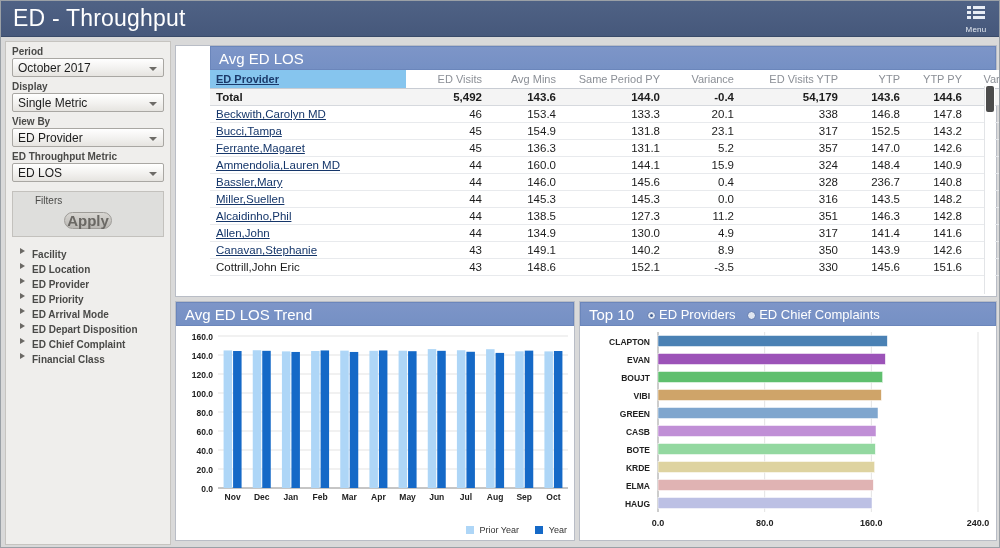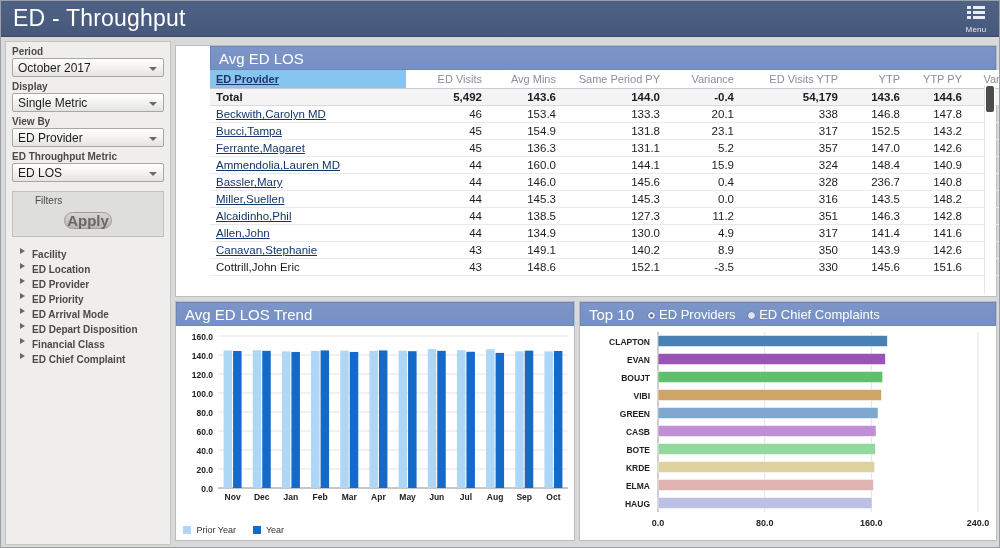--- a/index.html
+++ b/index.html
@@ -195,21 +195,21 @@
     background: #ffffff;
     border: 1px solid #b9bdc6;
   }
   .trend-plot {
     position: absolute; left: 0; top: 24px;
     width: 398px; height: 190px;
   }
   .legend {
     position: absolute; left: 0; bottom: 5px;
     width: 100%;
-    text-align: left;
+    text-align: right;
     font-size: 9px; color: #333333;
   }
   .legend-item { display: inline-block; margin: 0 7px; }
   .legend-swatch {
     display: inline-block;
     width: 8px; height: 8px;
     margin-right: 3px;
     vertical-align: -1px;
   }
 
@@ -337,25 +337,25 @@
       <div class="filter-item">
         <span class="filter-arrow"></span>
         <span class="filter-label">ED Arrival Mode</span>
       </div>
       <div class="filter-item">
         <span class="filter-arrow"></span>
         <span class="filter-label">ED Depart Disposition</span>
       </div>
       <div class="filter-item">
         <span class="filter-arrow"></span>
+        <span class="filter-label">ED Chief Complaint</span>
+      </div>
+      <div class="filter-item">
+        <span class="filter-arrow"></span>
         <span class="filter-label">Financial Class</span>
-      </div>
-      <div class="filter-item">
-        <span class="filter-arrow"></span>
-        <span class="filter-label">ED Chief Complaint</span>
       </div>
     </div>
   </div>
 
   <div class="table-panel">
     <div class="panel-header">
       <div class="panel-header-title">Avg ED LOS</div>
     </div>
     <table class="tbl">
       <colgroup>

